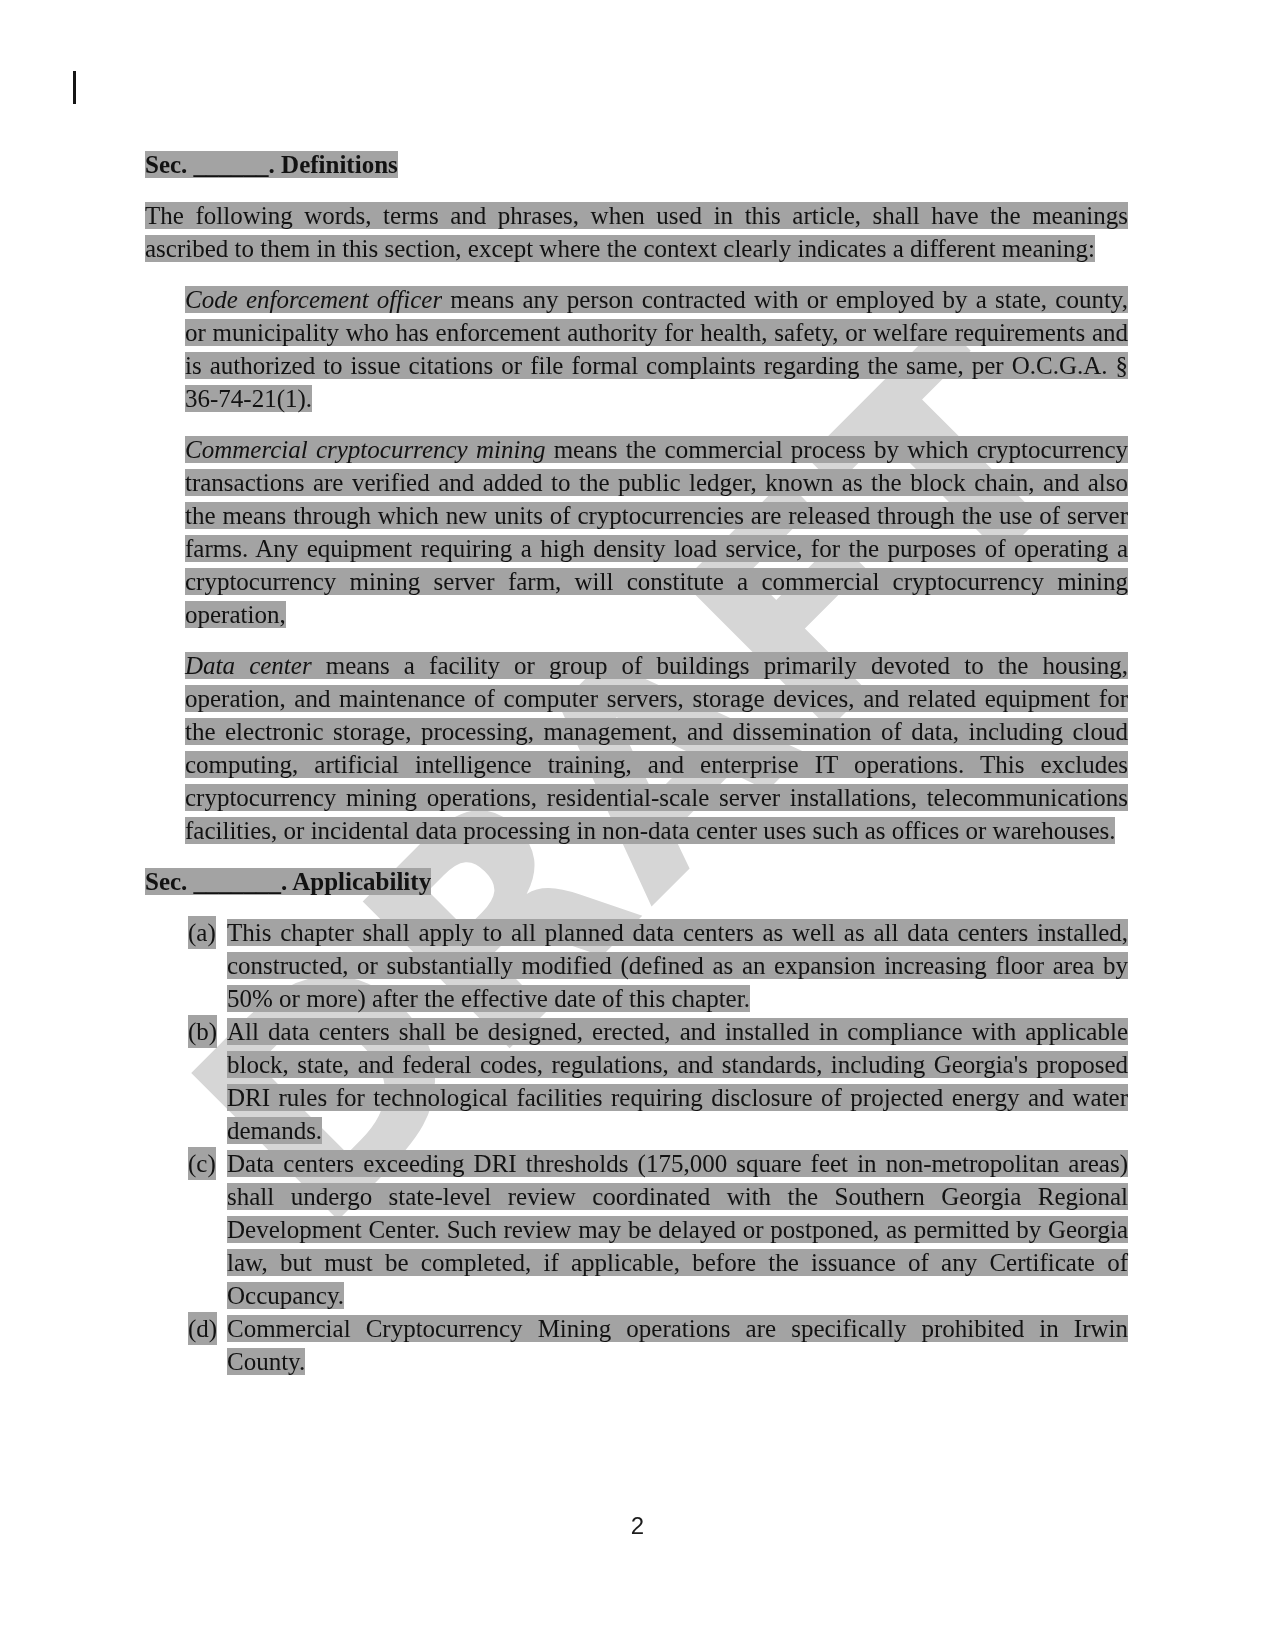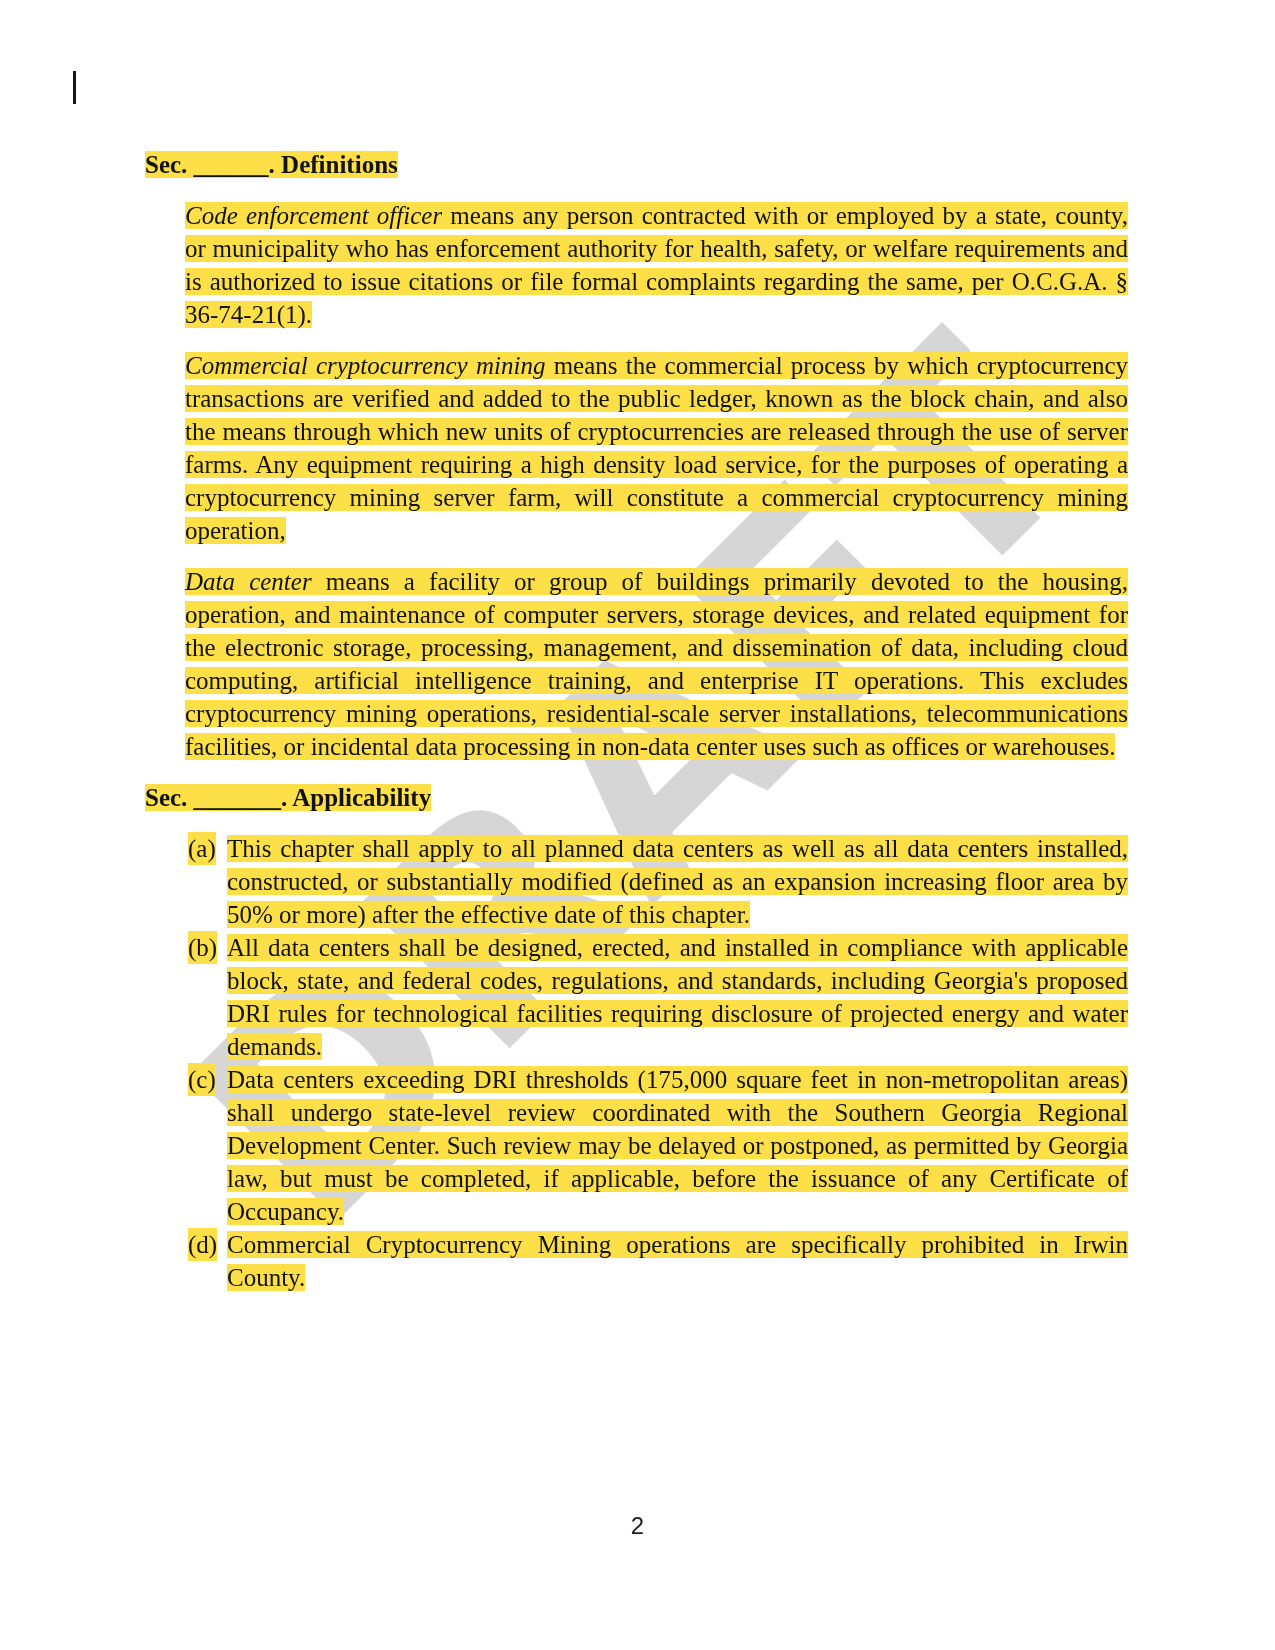--- a/index.html
+++ b/index.html
@@ -51,21 +51,21 @@
     line-height: 33px;
     font-weight: bold;
     text-align: left;
   }
   .content p {
     margin: 0 0 18px 0;
     text-align: justify;
   }
   p.def { margin-left: 40px; }
   .term { font-style: italic; }
-  .hl { background: #fde047; }
+  .hl { background: #a3a3a3; }
   .list-item {
     position: relative;
     padding-left: 82px;
     text-align: justify;
   }
   .list-item .marker {
     position: absolute;
     left: 43px;
     top: 0;
   }
@@ -87,20 +87,21 @@
 <div class="page">
 
   <div class="cursor-mark"></div>
 
   <div class="watermark">DRAFT</div>
 
   <div class="content">
 
     <h3 class="sec-heading"><span class="hl">Sec. ______. Definitions</span></h3>
 
+    <p><span class="hl">The following words, terms and phrases, when used in this article, shall have the meanings ascribed to them in this section, except where the context clearly indicates a different meaning:</span></p>
 
     <p class="def"><span class="hl term">Code enforcement officer</span><span class="hl"> means any person contracted with or employed by a state, county, or municipality who has enforcement authority for health, safety, or welfare requirements and is authorized to issue citations or file formal complaints regarding the same, per O.C.G.A. § 36-74-21(1).</span></p>
 
     <p class="def"><span class="hl term">Commercial cryptocurrency mining</span><span class="hl"> means the commercial process by which cryptocurrency transactions are verified and added to the public ledger, known as the block chain, and also the means through which new units of cryptocurrencies are released through the use of server farms. Any equipment requiring a high density load service, for the purposes of operating a cryptocurrency mining server farm, will constitute a commercial cryptocurrency mining operation,</span></p>
 
     <p class="def"><span class="hl term">Data center</span><span class="hl"> means a facility or group of buildings primarily devoted to the housing, operation, and maintenance of computer servers, storage devices, and related equipment for the electronic storage, processing, management, and dissemination of data, including cloud computing, artificial intelligence training, and enterprise IT operations. This excludes cryptocurrency mining operations, residential-scale server installations, telecommunications facilities, or incidental data processing in non-data center uses such as offices or warehouses.</span></p>
 
     <h3 class="sec-heading"><span class="hl">Sec. _______. Applicability</span></h3>
 
     <div class="list">

